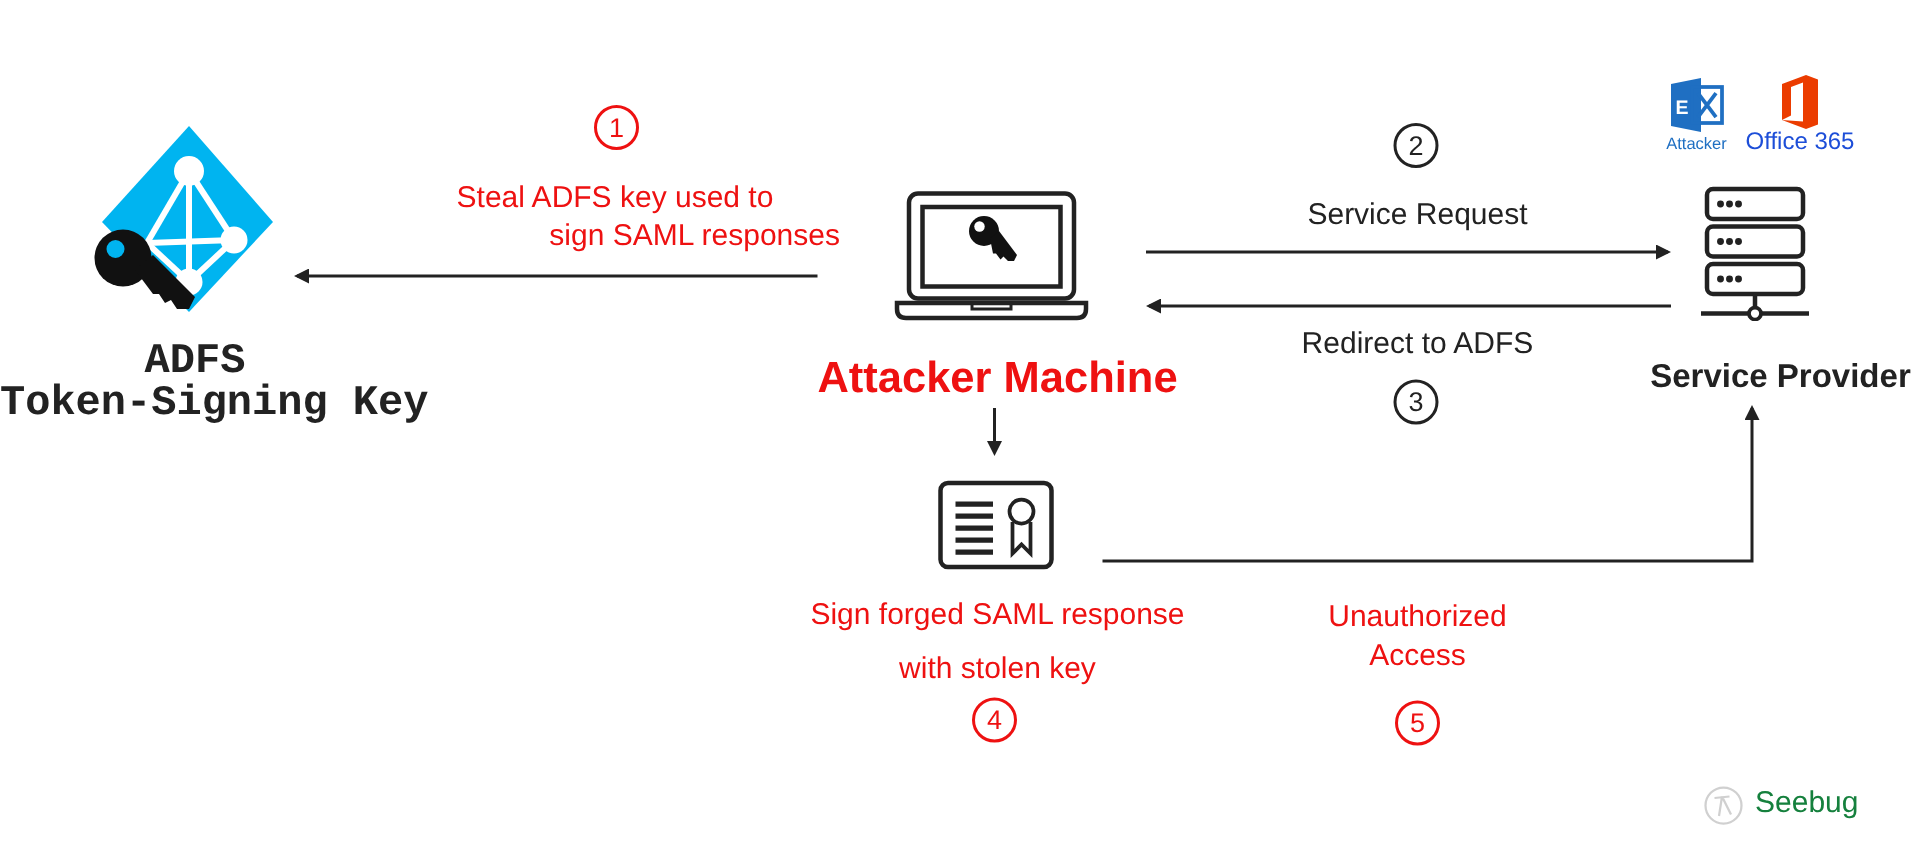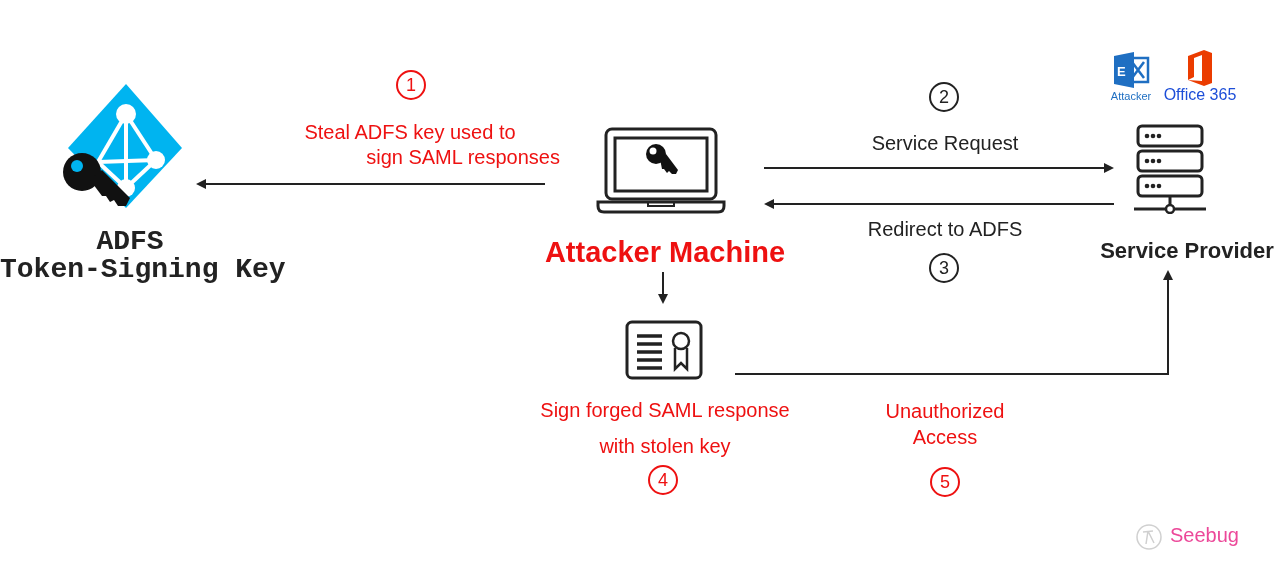--- a/index.html
+++ b/index.html
@@ -162,14 +162,14 @@
 <div class="txt lbl red" style="left:840px;width:210px;top:425px;">Access</div>
 <div class="step redc" style="left:930px;top:467px;">
     <span>5</span>
   </div>
 
 <div class="abs" style="left:1134px;top:522px;width:130px;height:36px;">
   <svg width="30" height="30" viewBox="0 0 30 30">
     <circle cx="15" cy="15" r="12" fill="none" stroke="#d0d0d0" stroke-width="1.5"></circle>
     <path d="M9,10 L19,9 M14,9 L12,22 M14,9 L20,21" stroke="#d0d0d0" stroke-width="1.5" fill="none"></path>
   </svg>
-  <div class="txt" style="left:36px;top:2px;font-size:20px;color:#ec4899;">Seebug</div>
+  <div class="txt" style="left:36px;top:2px;font-size:20px;color:#15803d;">Seebug</div>
 </div>
 
 </body></html>

